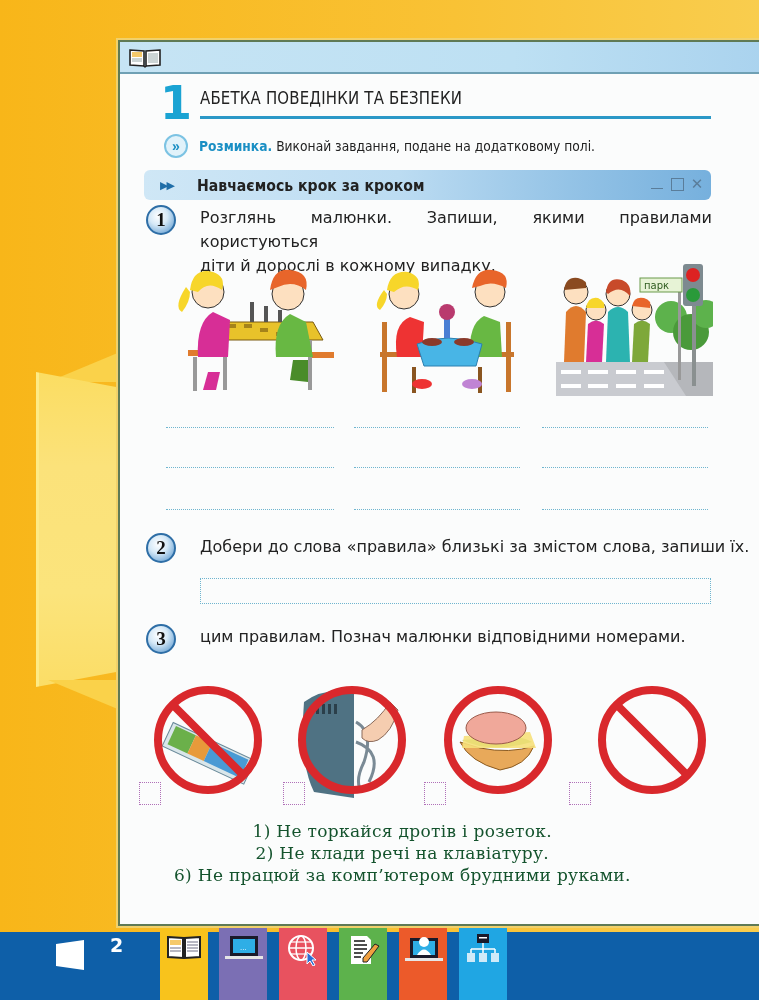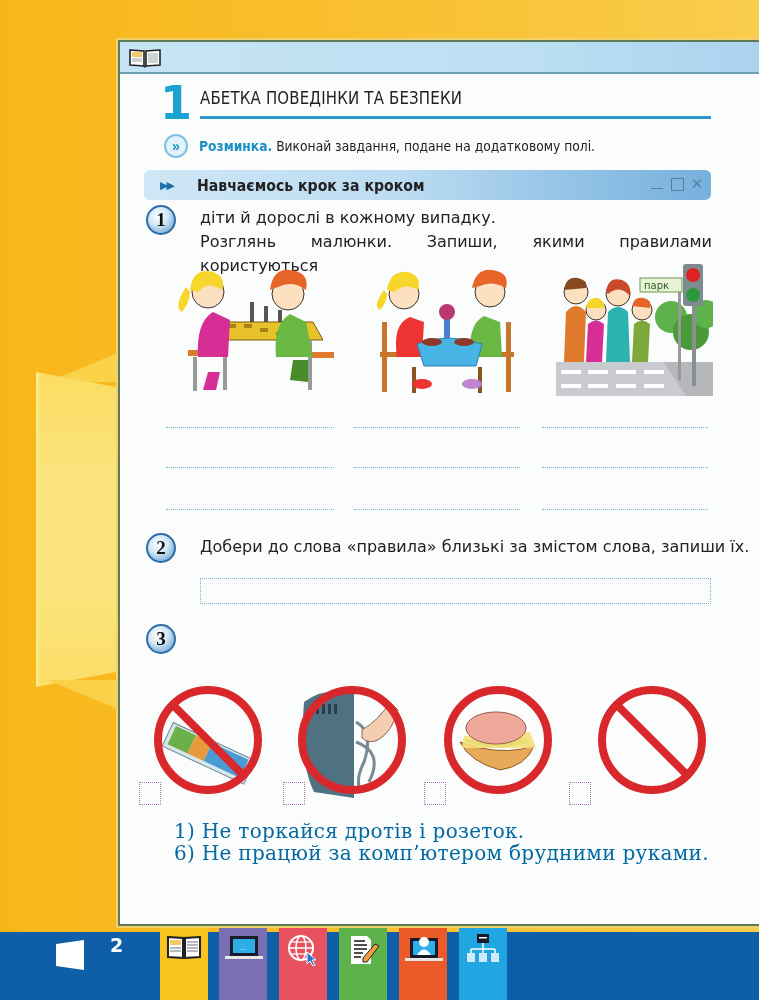--- a/index.html
+++ b/index.html
@@ -90,21 +90,21 @@
   .pics { position: absolute; top: 262px; left: 160px; width: 553px; height: 134px; }
   .pic { position: absolute; top: 0; height: 134px; }
   .dotline { position: absolute; height: 0; border-top: 1.5px dotted #6fb5cf; }
   .answer-box {
     position: absolute; left: 200px; top: 578px; width: 511px; height: 26px;
     border: 1.5px dotted #6fb5cf;
   }
   .signs { position: absolute; left: 150px; top: 682px; width: 570px; height: 130px; }
   .sign { position: absolute; top: 0; }
   .num-box { position: absolute; top: 782px; width: 22px; height: 23px; border: 1.5px dotted #b070b8; }
-  .rules { position: absolute; left: 174px; top: 820px; font-family: "DejaVu Serif", serif; font-size: 20px; color: #0369a1; line-height: 22px; }
+  .rules { position: absolute; left: 174px; top: 820px; font-family: "DejaVu Serif", serif; font-size: 17px; color: #14532d; line-height: 22px; text-align: center; }
   .rules div { white-space: nowrap; letter-spacing: 0.3px; }
   .taskbar {
     position: absolute; left: 0; top: 932px; width: 759px; height: 68px;
     background: #0e5fa8;
   }
   .start-icon { position: absolute; left: 56px; top: 940px; }
   .page-num { position: absolute; left: 110px; top: 934px; color: #fff; font-weight: bold; font-size: 19px; font-family: "DejaVu Sans", sans-serif;}
   .tab { position: absolute; top: 928px; width: 48px; height: 72px; }
   .tab svg { position: absolute; left: 6px; top: 6px; }
 </style>
@@ -157,22 +157,22 @@
         <div class="wc-max"></div>
       </div>
     <div class="wc">
         <span>✕</span>
       </div>
   </div>
 </div>
 
 <div class="task-badge" style="left:146px; top:205px;">1</div>
 <div class="task-text" style="left:200px; top:206px; width:512px;">
+  <span style="text-align:justify; text-align-last:justify;">Розглянь малюнки. Запиши, якими правилами користуються</span>
   <span>діти й дорослі в кожному випадку.</span>
-  <span style="text-align:justify; text-align-last:justify;">Розглянь малюнки. Запиши, якими правилами користуються</span>
 </div>
 
 <div class="pics">
 
   <svg class="pic" style="left:8px;" width="170" height="134" viewBox="0 0 170 134">
     <rect x="25" y="95" width="4" height="34" fill="#999"></rect>
       <rect x="140" y="95" width="4" height="32" fill="#999"></rect>
     <rect x="20" y="88" width="28" height="6" fill="#e07b2e"></rect>
       <rect x="140" y="90" width="26" height="6" fill="#e07b2e"></rect>
     <polygon points="55,60 145,60 155,78 45,78" fill="#e8c22a" stroke="#7a5a10"></polygon>
@@ -271,20 +271,21 @@
 <div class="dotline" style="left:166px; top:509px; width:168px;"></div>
 <div class="dotline" style="left:354px; top:509px; width:166px;"></div>
 <div class="dotline" style="left:542px; top:509px; width:166px;"></div>
 
 <div class="task-badge" style="left:146px; top:533px;">2</div>
 <div class="task-text" style="left:200px; top:535px; width:530px; white-space:nowrap;">Добери до слова «правила» близькі за змістом слова, запиши їх.</div>
 <div class="answer-box"></div>
 
 <div class="task-badge" style="left:146px; top:624px;">3</div>
 <div class="task-text" style="left:200px; top:625px; width:512px;">
+  <span>цим правилам. Познач малюнки відповідними номерами.</span>
 </div>
 
 <div class="signs">
   <svg class="sign" style="left:0;" width="116" height="116" viewBox="0 0 116 116">
     <g transform="rotate(25 58 70)">
       <rect x="14" y="58" width="90" height="26" fill="#d9e6ea" stroke="#6a8a9a"></rect>
       <rect x="18" y="60" width="22" height="20" fill="#6bb04a"></rect>
         <rect x="40" y="60" width="18" height="20" fill="#e89a3a"></rect>
         <rect x="58" y="60" width="40" height="20" fill="#4a9ad4"></rect>
     </g>
@@ -316,20 +317,21 @@
   </svg>
 </div>
 
 <div class="num-box" style="left:139px;"></div>
 <div class="num-box" style="left:283px;"></div>
 <div class="num-box" style="left:424px;"></div>
 <div class="num-box" style="left:569px;"></div>
 
 <div class="rules">
   <div>1) Не торкайся дротів і розеток.</div>
+  <div>2) Не клади речі на клавіатуру.</div>
   <div>6) Не працюй за комп’ютером брудними руками.</div>
 </div>
 
 <div class="taskbar"></div>
 <svg class="start-icon" width="28" height="30" viewBox="0 0 28 30">
   <polygon points="0,4 28,0 28,30 0,26" fill="#fff"></polygon>
 </svg>
 <div class="page-num">2</div>
 
 <div class="tab" style="left:160px; background:#f8c31c;">

